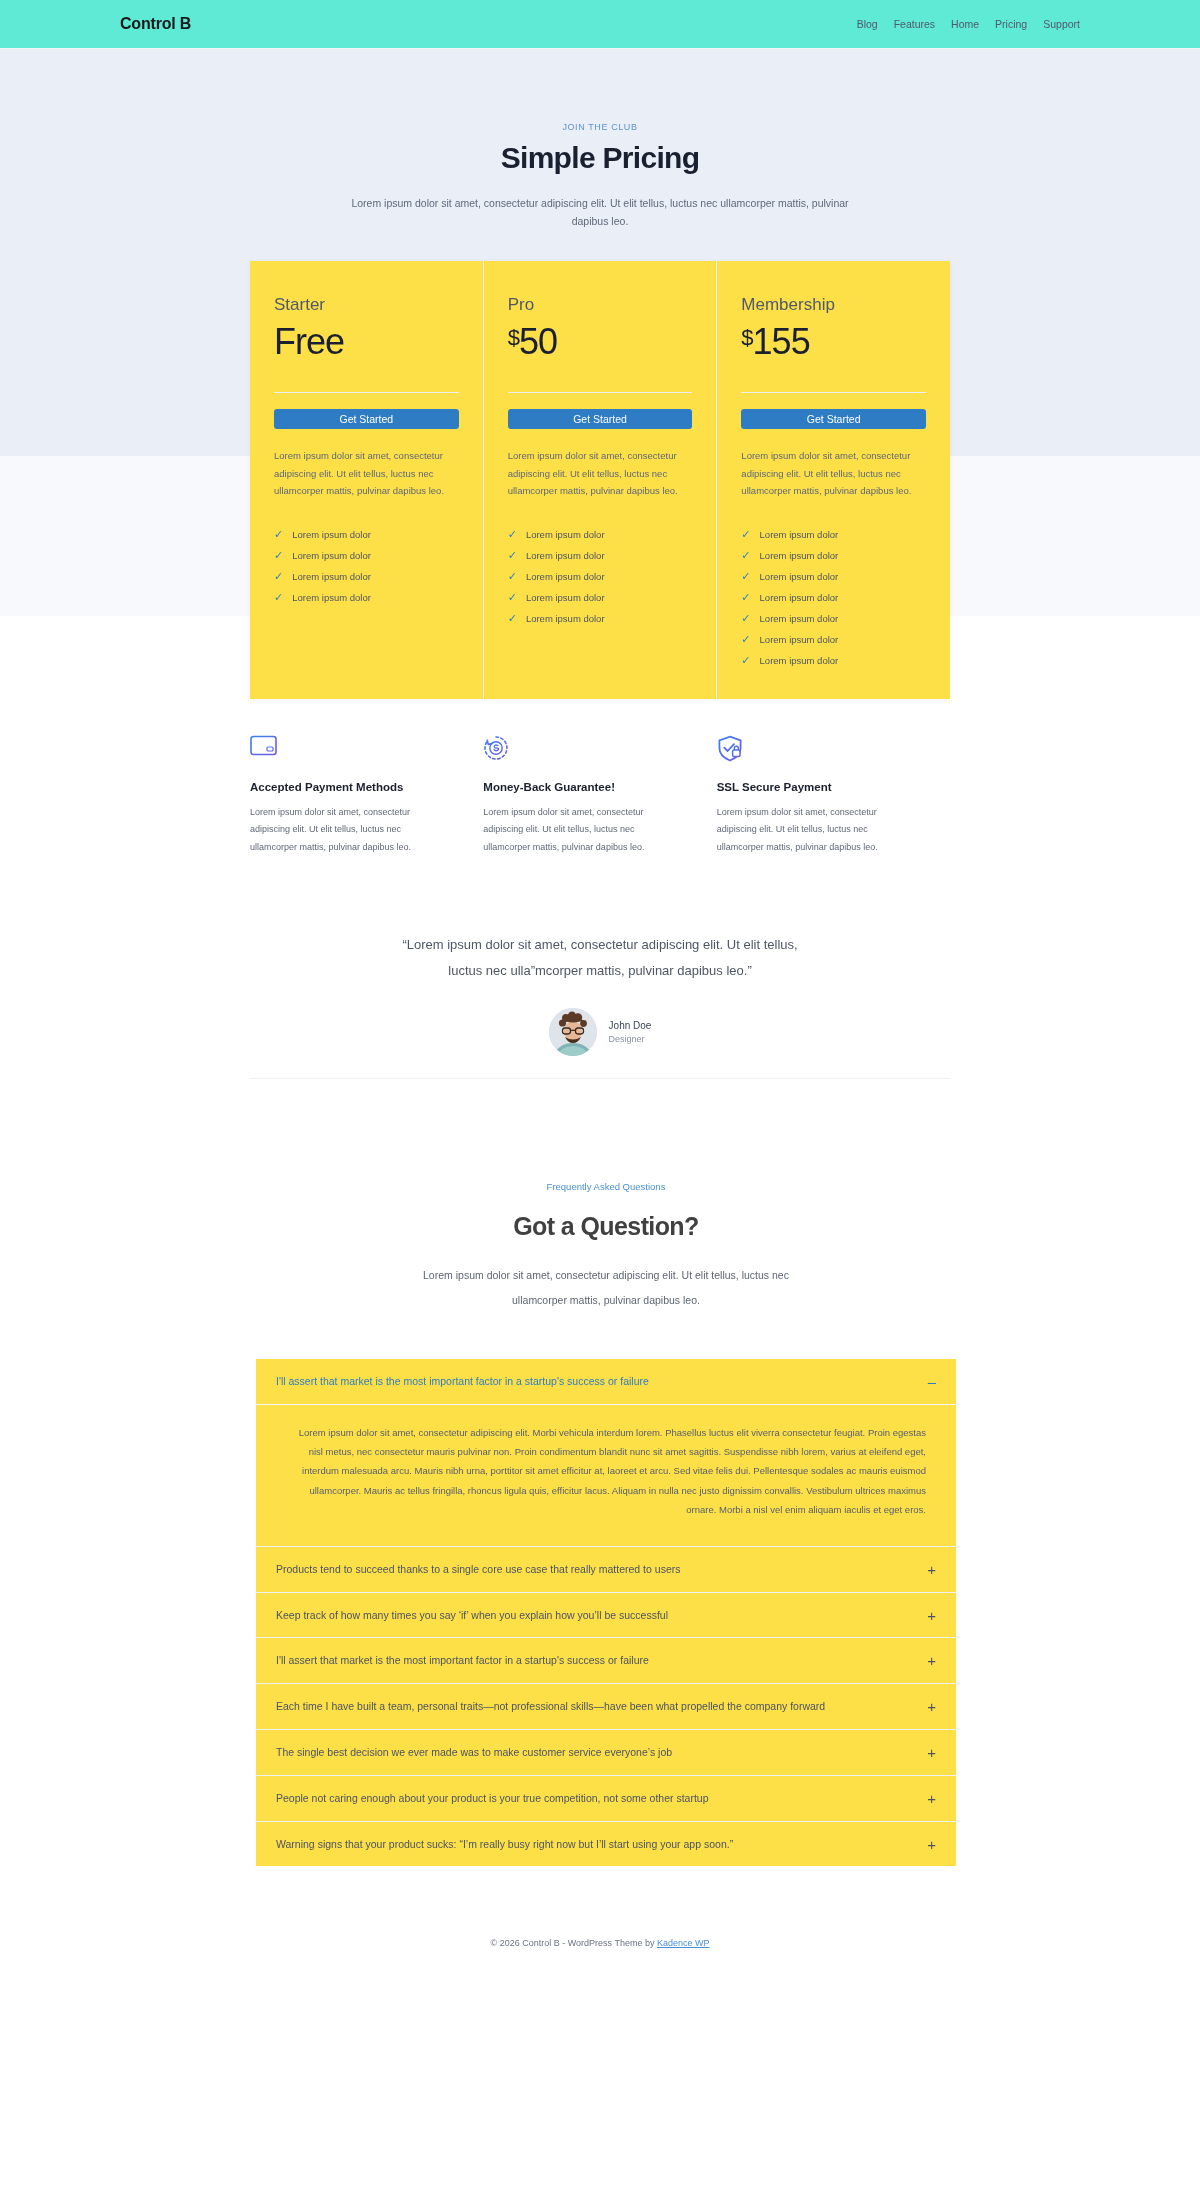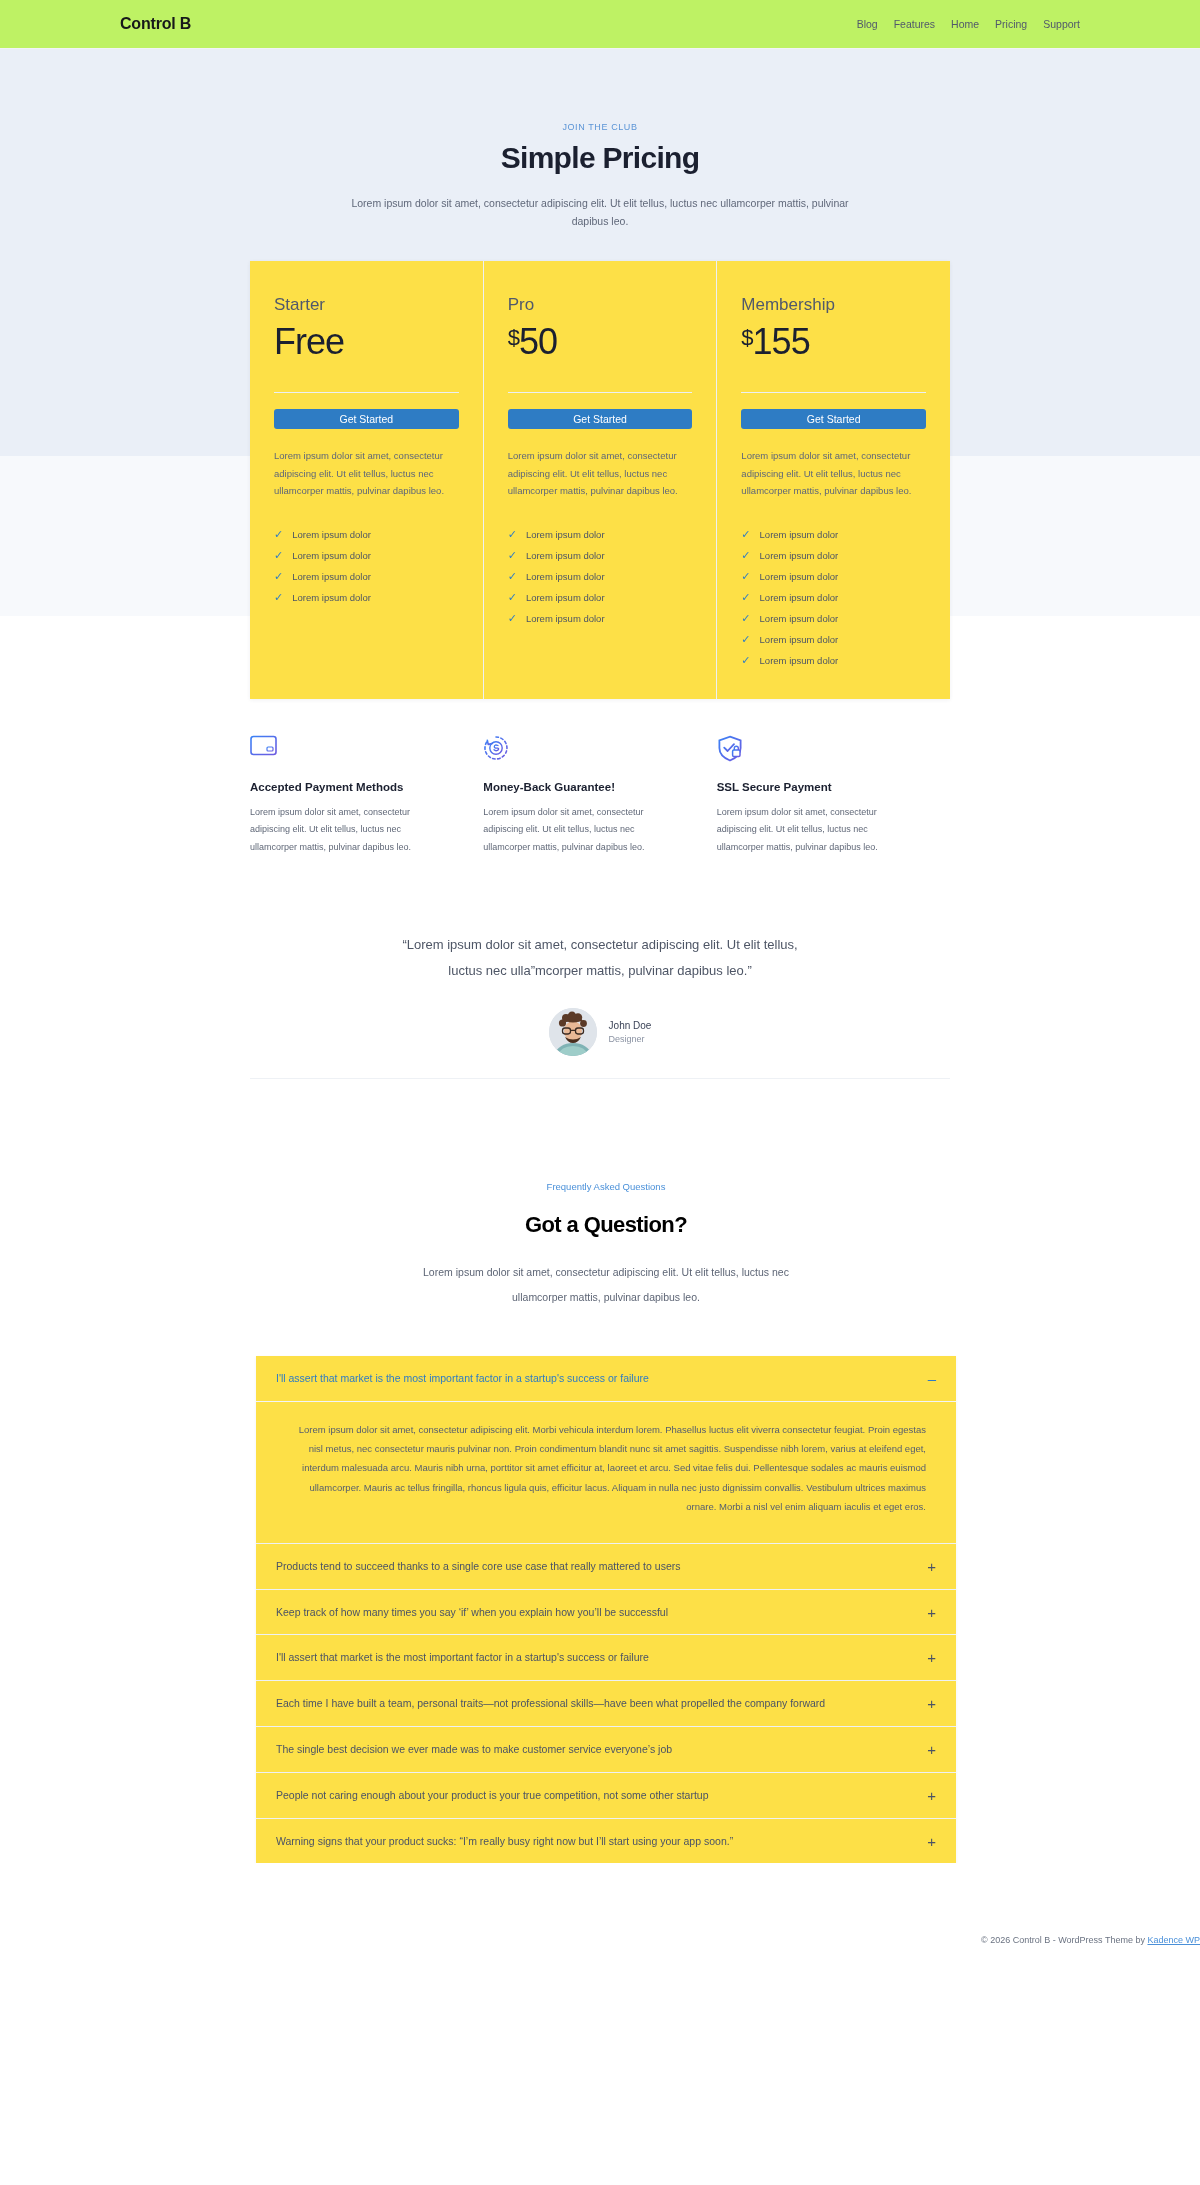--- a/index.html
+++ b/index.html
@@ -8,21 +8,21 @@
     font-family: "Liberation Sans", sans-serif;
     background: #ffffff;
     color: #3c4858;
     -webkit-font-smoothing: antialiased;
   }
   .page { width: 1200px; position: relative; }
 
   
   .site-header {
     height: 49px;
-    background: #bef264;
+    background: #5eead4;
     display: flex;
     align-items: center;
     padding: 0 0 0 0;
     border-bottom: 1px solid #f2f4f7;
   }
   .header-inner {
     width: 960px;
     margin: 0 auto;
     display: flex;
     align-items: center;
@@ -244,23 +244,23 @@
     background: #ffffff;
     padding: 64px 0 0 12px;
     text-align: center;
   }
   .faq-eyebrow {
     font-size: 9.5px;
     color: #4a90d9;
     margin-bottom: 14px;
   }
   .faq h2 {
-    font-size: 22px;
+    font-size: 25px;
     font-weight: bold;
-    color: #000000;
+    color: #404040;
     letter-spacing: -0.6px;
     margin-bottom: 22px;
     margin-top: 20px;
   }
   .faq-sub {
     font-size: 10.5px;
     color: #5d6575;
     line-height: 2.3;
     width: 420px;
     margin: 0 auto;
@@ -303,21 +303,21 @@
     line-height: 2.05;
     border-top: 1px solid #f2f4f8;
   }
 
   
   .footer {
     padding: 72px 0 22px 0;
     text-align: center;
     background: #ffffff;
   }
-  .footer-text { font-size: 9px; color: #6b7382; text-align: right; }
+  .footer-text { font-size: 9px; color: #6b7382; }
   .footer-text a { color: #4a90d9; text-decoration: underline; }
 </style>
 </head>
 <body>
 
 <div class="page">
 
   <header class="site-header">
     <div class="header-inner">
       <div class="brand">Control B</div>

